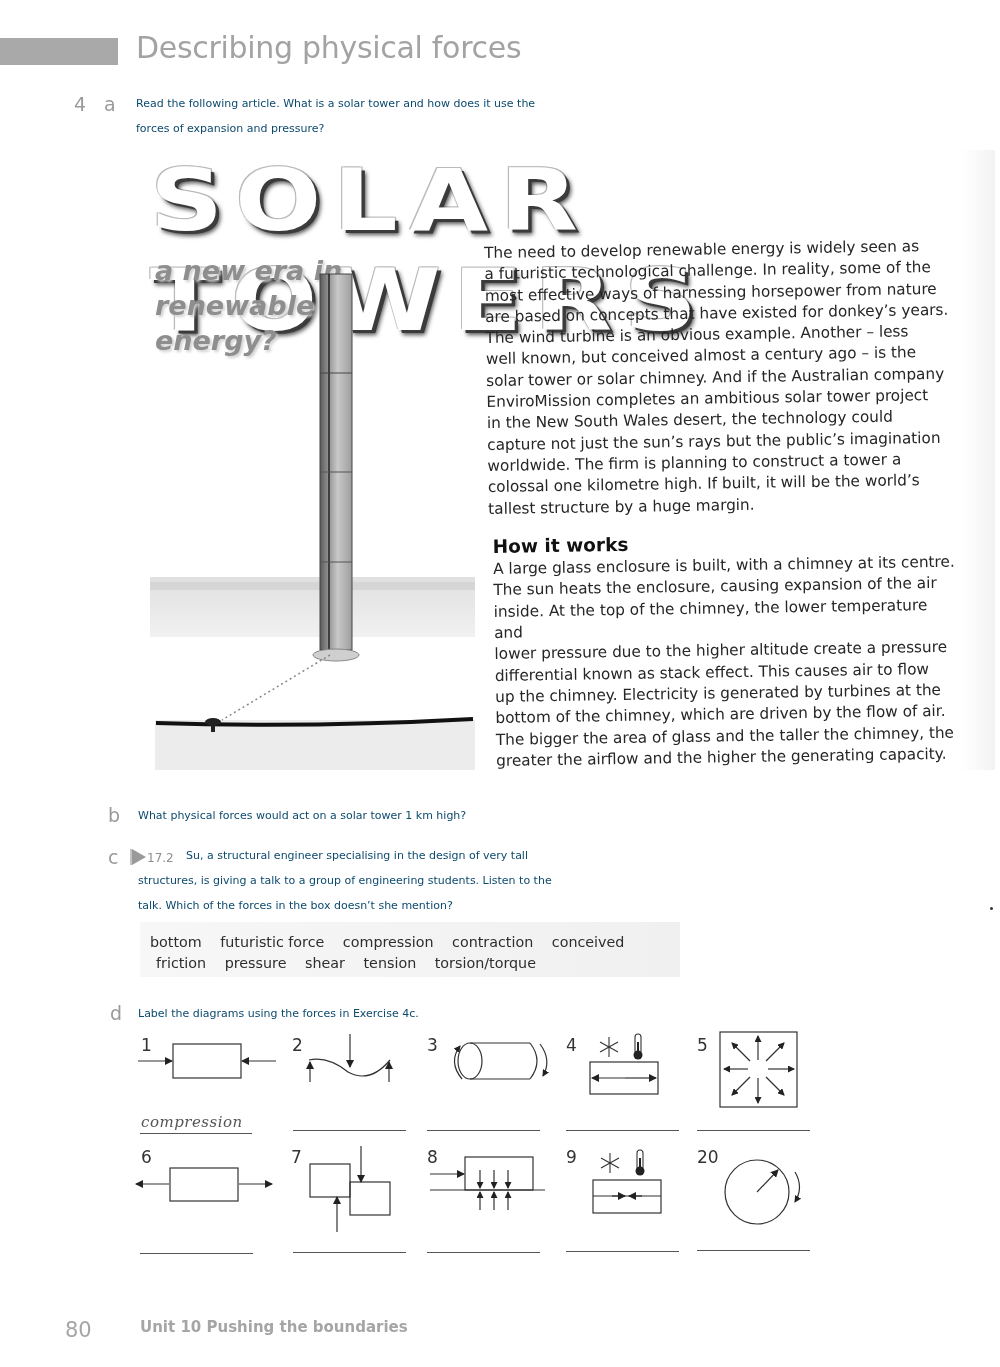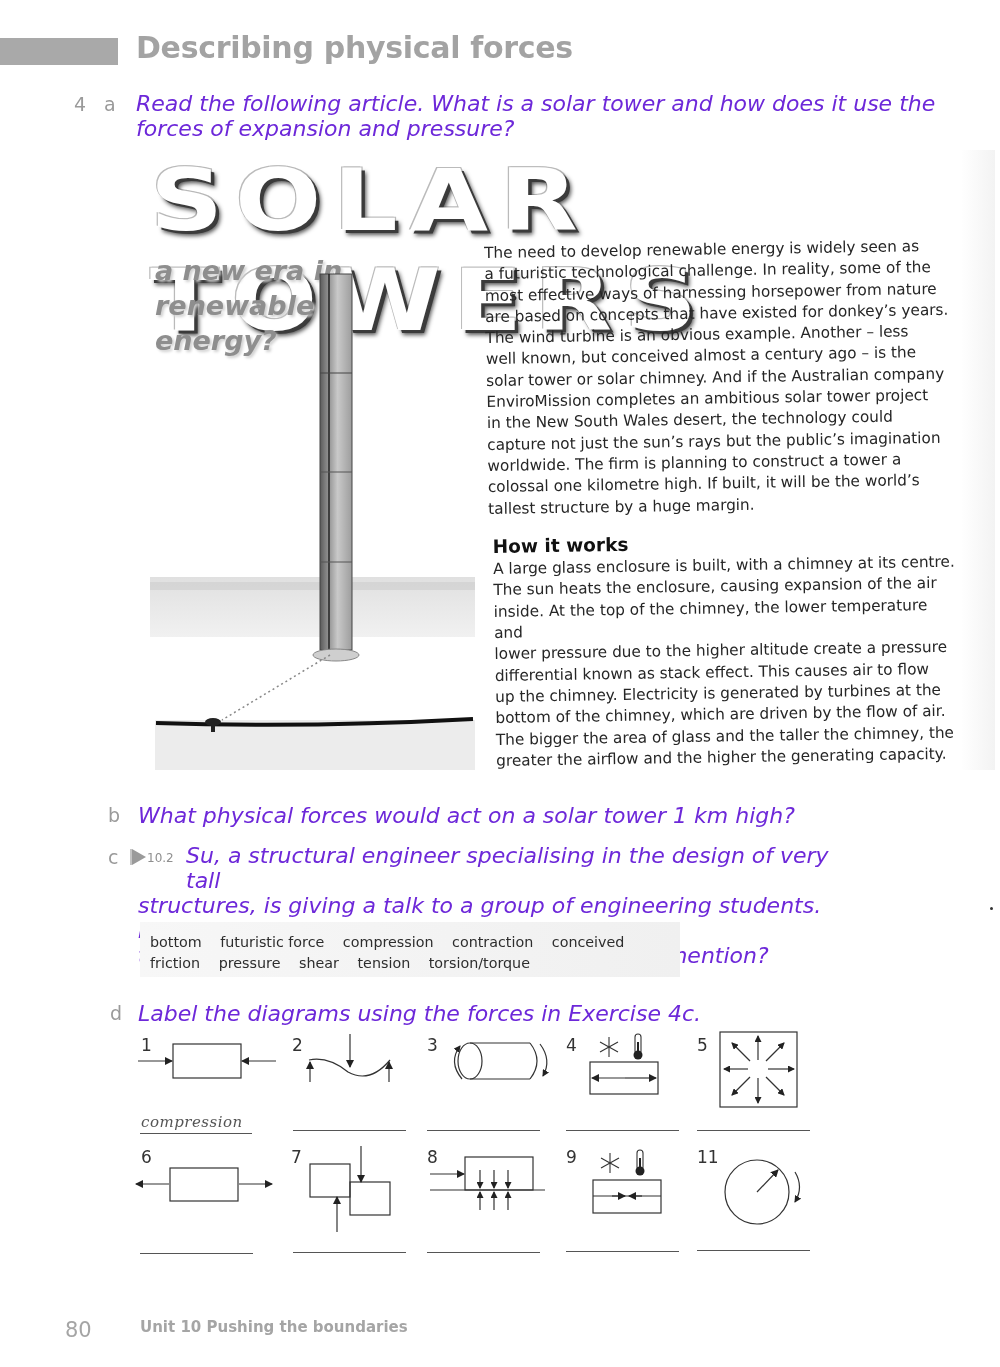--- a/index.html
+++ b/index.html
@@ -3,23 +3,23 @@
 <meta charset="utf-8">
 <style>
   html, body { margin: 0; padding: 0; }
   body {
     width: 1000px; height: 1367px; position: relative; overflow: hidden;
     background: #ffffff; color: #1e1e1e;
     font-family: "DejaVu Sans", "Liberation Sans", sans-serif;
   }
   .abs { position: absolute; }
   .header-bar { left: 0; top: 38px; width: 118px; height: 27px; background: #a9a9a9; }
-  .page-title { left: 136px; top: 30px; font-size: 30px; color: #a3a3a3; letter-spacing: -0.3px; font-family: "DejaVu Sans", sans-serif; font-weight: bold; }
+  .page-title { left: 136px; top: 30px; font-size: 30px; color: #a3a3a3; letter-spacing: -0.3px; font-family: "DejaVu Sans", sans-serif; }
   .ex-num { color: #9a9a9a; font-size: 19px; }
-  .q-text { font-size: 22px; line-height: 25px; color: #6d28d9; font-family: "DejaVu Sans", sans-serif; font-style: italic; }
+  .q-text { font-size: 11px; line-height: 25px; color: #0c4a6e; font-family: "DejaVu Sans", sans-serif; }
 
   
   .article { left: 140px; top: 150px; width: 855px; height: 620px; background: linear-gradient(90deg,#ffffff 0%,#ffffff 96%,#f3f3f3 100%); }
   .solar-title { left: 150px; top: 150px; font-family: "DejaVu Sans", sans-serif; font-weight: bold; font-size: 86px; letter-spacing: 10px; color: #ffffff;
     text-shadow: 3px 3px 0 #3b3b3b, 4px 5px 4px #555, -1px -1px 0 #bbbbbb, 1px -1px 0 #bbbbbb; transform: scaleX(1.18); transform-origin: left top; }
   .subhead { left: 155px; top: 253px; font-family: "DejaVu Sans", sans-serif; font-weight: bold; font-style: italic; font-size: 27px; line-height: 35px; color: #8e8e8e;
     text-shadow: 2px 2px 3px #d0d0d0; }
   .subhead div { white-space: nowrap; }
   .body-text { left: 484px; top: 243px; width: 470px; font-size: 15.3px; line-height: 21.3px; color: #262626; transform: rotate(-0.9deg); transform-origin: left top; }
   .body-text p { margin: 0; }
@@ -126,57 +126,57 @@
 <div class="abs ex-num" style="left:108px;top:804px;">b</div>
 <div class="abs q-text" style="left:138px;top:803px;">What physical forces would act on a solar tower 1 km high?</div>
 
 <div class="abs ex-num" style="left:108px;top:846px;">c</div>
 <div class="abs" style="left:130px;top:848px;width:18px;height:18px;">
   <svg width="18" height="18">
       <polygon points="2,1 16,9 2,17" fill="#9a9a9a"></polygon>
       <rect x="0" y="1" width="2" height="16" fill="#c4c4c4"></rect>
     </svg>
 </div>
-<div class="abs" style="left:147px;top:851px;font-size:12px;color:#8f8f8f;">10.2</div>
+<div class="abs" style="left:147px;top:851px;font-size:12px;color:#8f8f8f;">17.2</div>
 <div class="abs q-text" style="left:138px;top:843px;width:700px;">
   <div style="padding-left:48px;">Su, a structural engineer specialising in the design of very tall</div>
   <div>structures, is giving a talk to a group of engineering students. Listen to the</div>
   <div>talk. Which of the forces in the box doesn’t she mention?</div>
 </div>
 
 <div class="abs wordbox"></div>
 <div class="abs words" style="left:150px;top:932px;">
   <span>bottom</span>
   <span>futuristic force</span>
   <span>compression</span>
   <span>contraction</span>
   <span>conceived</span>
 </div>
-<div class="abs words" style="left:150px;top:953px;">
+<div class="abs words" style="left:156px;top:953px;">
   <span>friction</span>
   <span>pressure</span>
   <span>shear</span>
   <span>tension</span>
   <span>torsion/torque</span>
 </div>
 <div class="abs dot"></div>
 
 <div class="abs ex-num" style="left:110px;top:1002px;">d</div>
 <div class="abs q-text" style="left:138px;top:1001px;">Label the diagrams using the forces in Exercise 4c.</div>
 
 <div class="abs dnum" style="left:141px;top:1035px;">1</div>
 <div class="abs dnum" style="left:292px;top:1035px;">2</div>
 <div class="abs dnum" style="left:427px;top:1035px;">3</div>
 <div class="abs dnum" style="left:566px;top:1035px;">4</div>
 <div class="abs dnum" style="left:697px;top:1035px;">5</div>
 <div class="abs dnum" style="left:141px;top:1147px;">6</div>
 <div class="abs dnum" style="left:291px;top:1147px;">7</div>
 <div class="abs dnum" style="left:427px;top:1147px;">8</div>
 <div class="abs dnum" style="left:566px;top:1147px;">9</div>
-<div class="abs dnum" style="left:697px;top:1147px;">11</div>
+<div class="abs dnum" style="left:697px;top:1147px;">20</div>
 
 <svg class="abs" style="left:0;top:1020px;" width="1000" height="250">
   <defs>
     <marker id="ah" markerWidth="8" markerHeight="8" refX="7" refY="4" orient="auto" markerUnits="userSpaceOnUse">
       <path d="M0,0 L8,4 L0,8 z" fill="#222"></path>
     </marker>
     <marker id="ahS" markerWidth="7" markerHeight="7" refX="6" refY="3.5" orient="auto" markerUnits="userSpaceOnUse">
       <path d="M0,0 L7,3.5 L0,7 z" fill="#222"></path>
     </marker>
   </defs>

